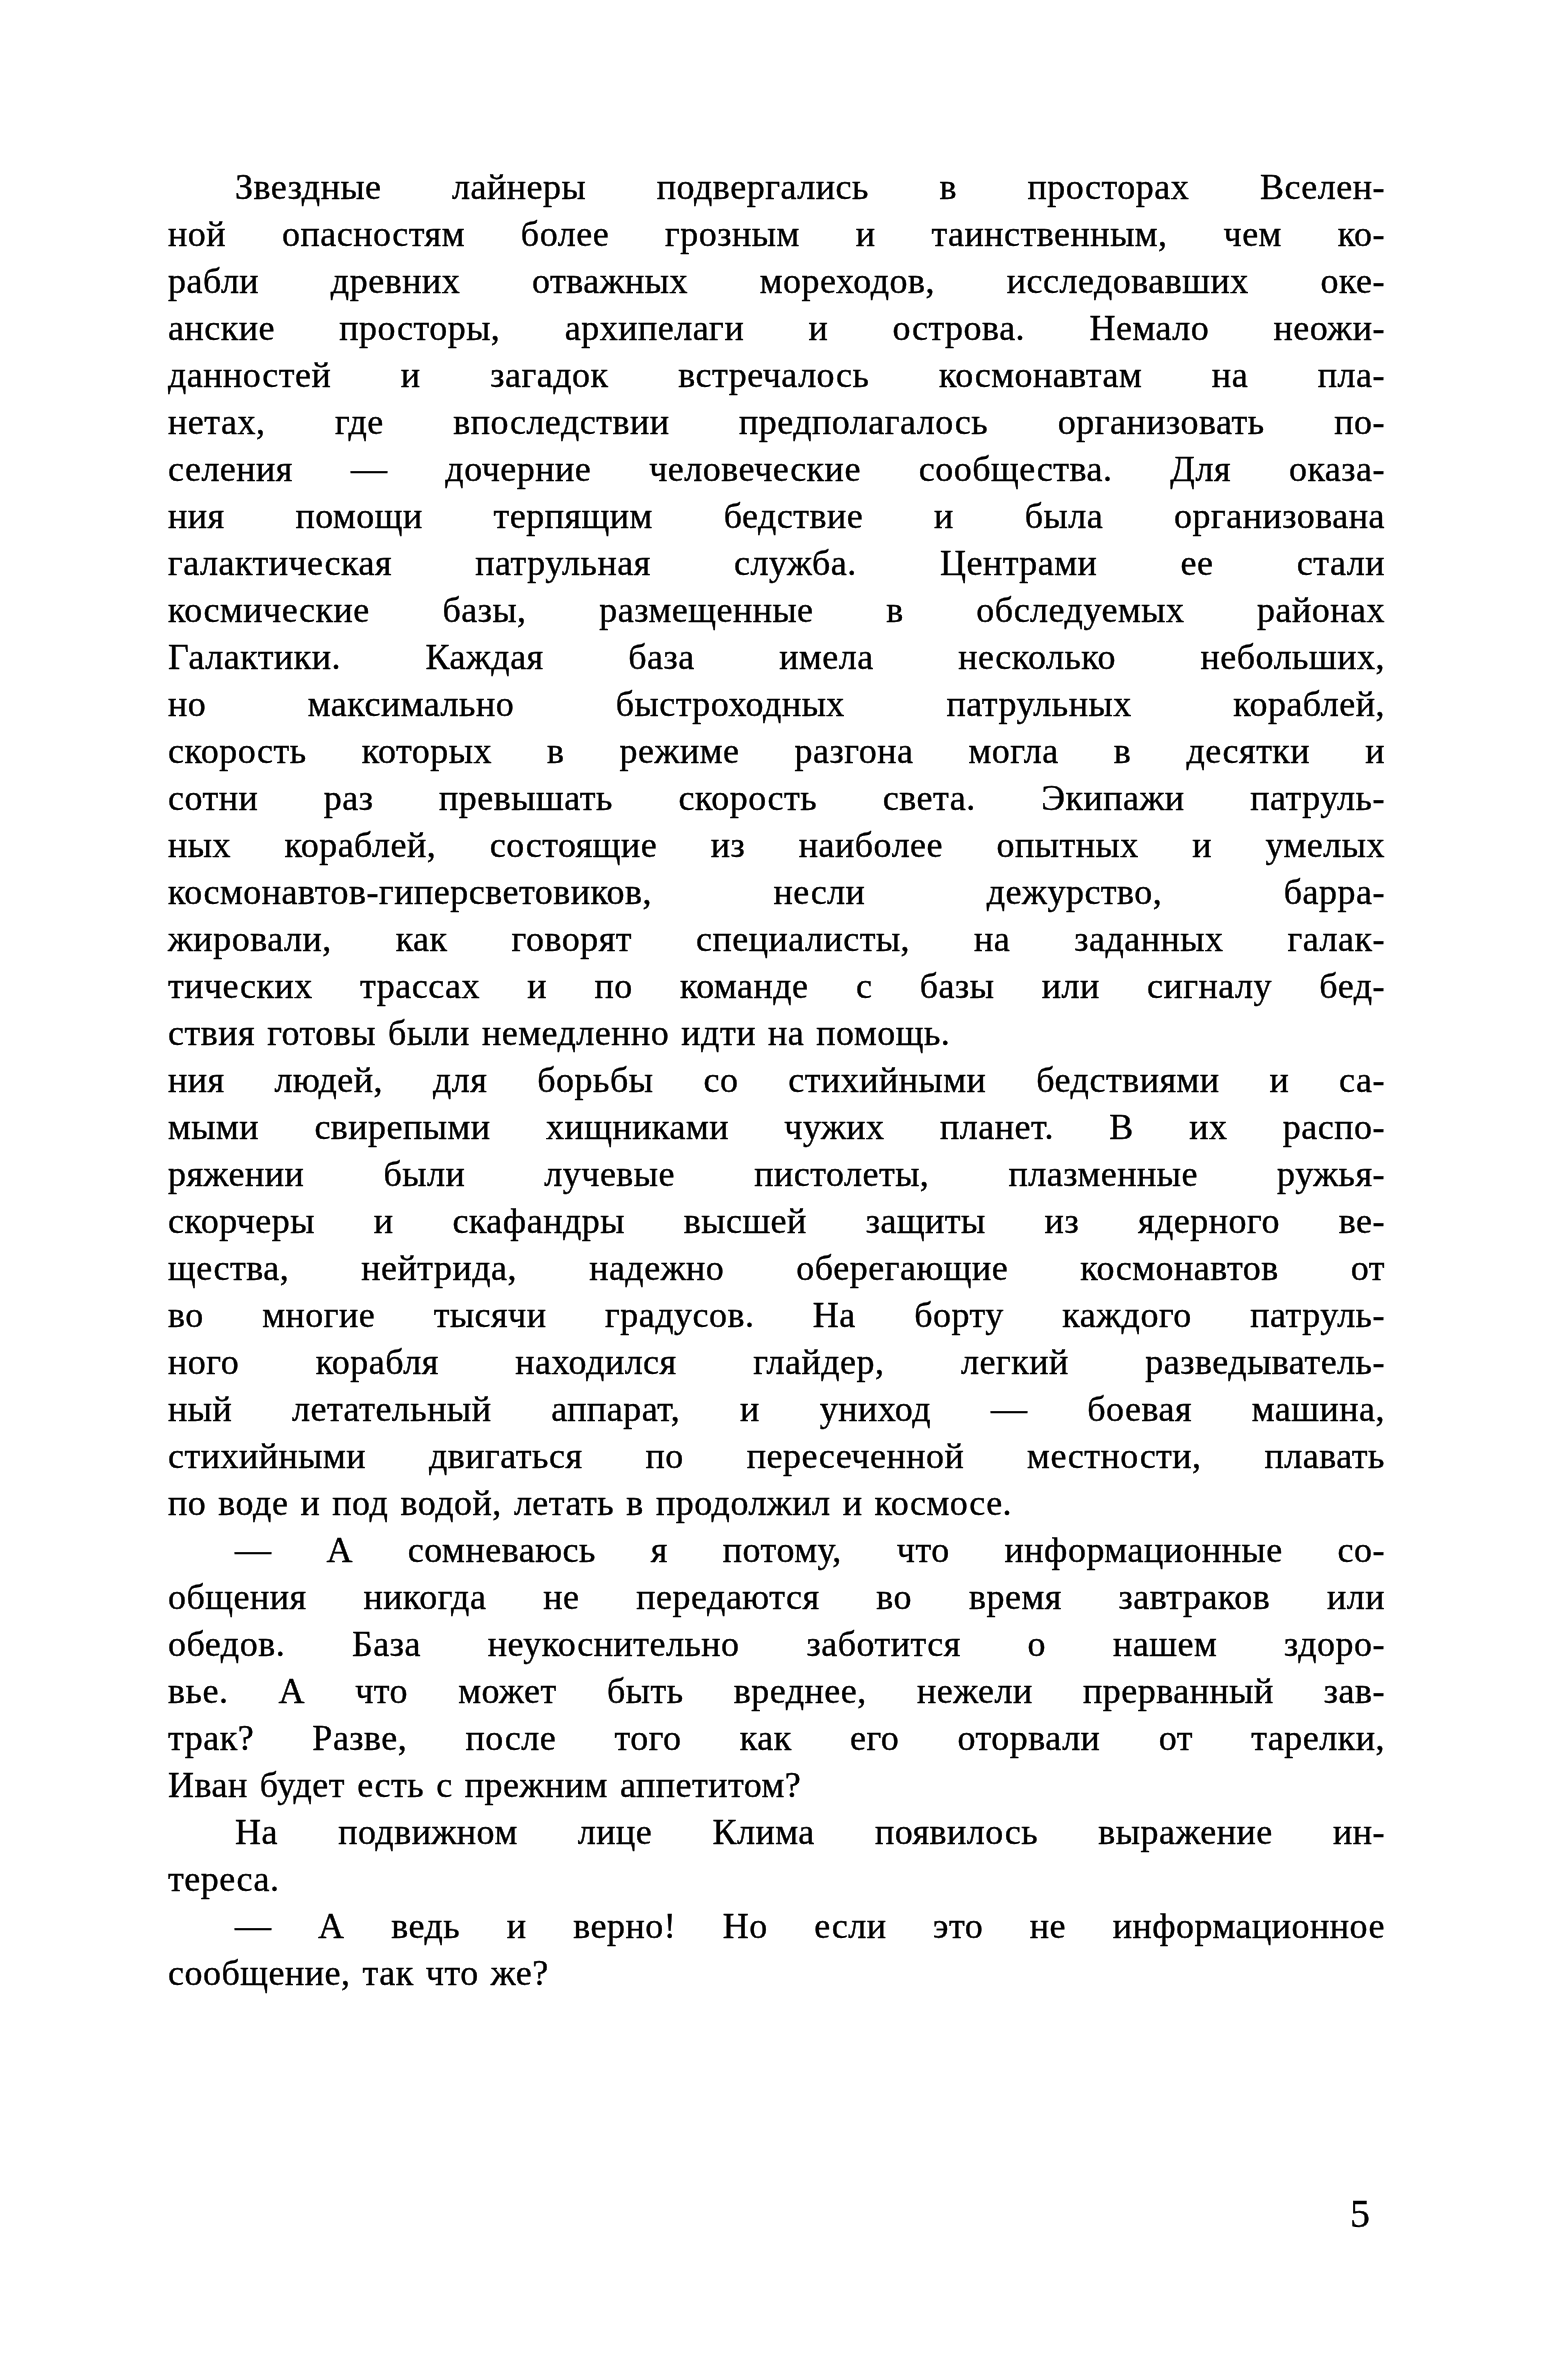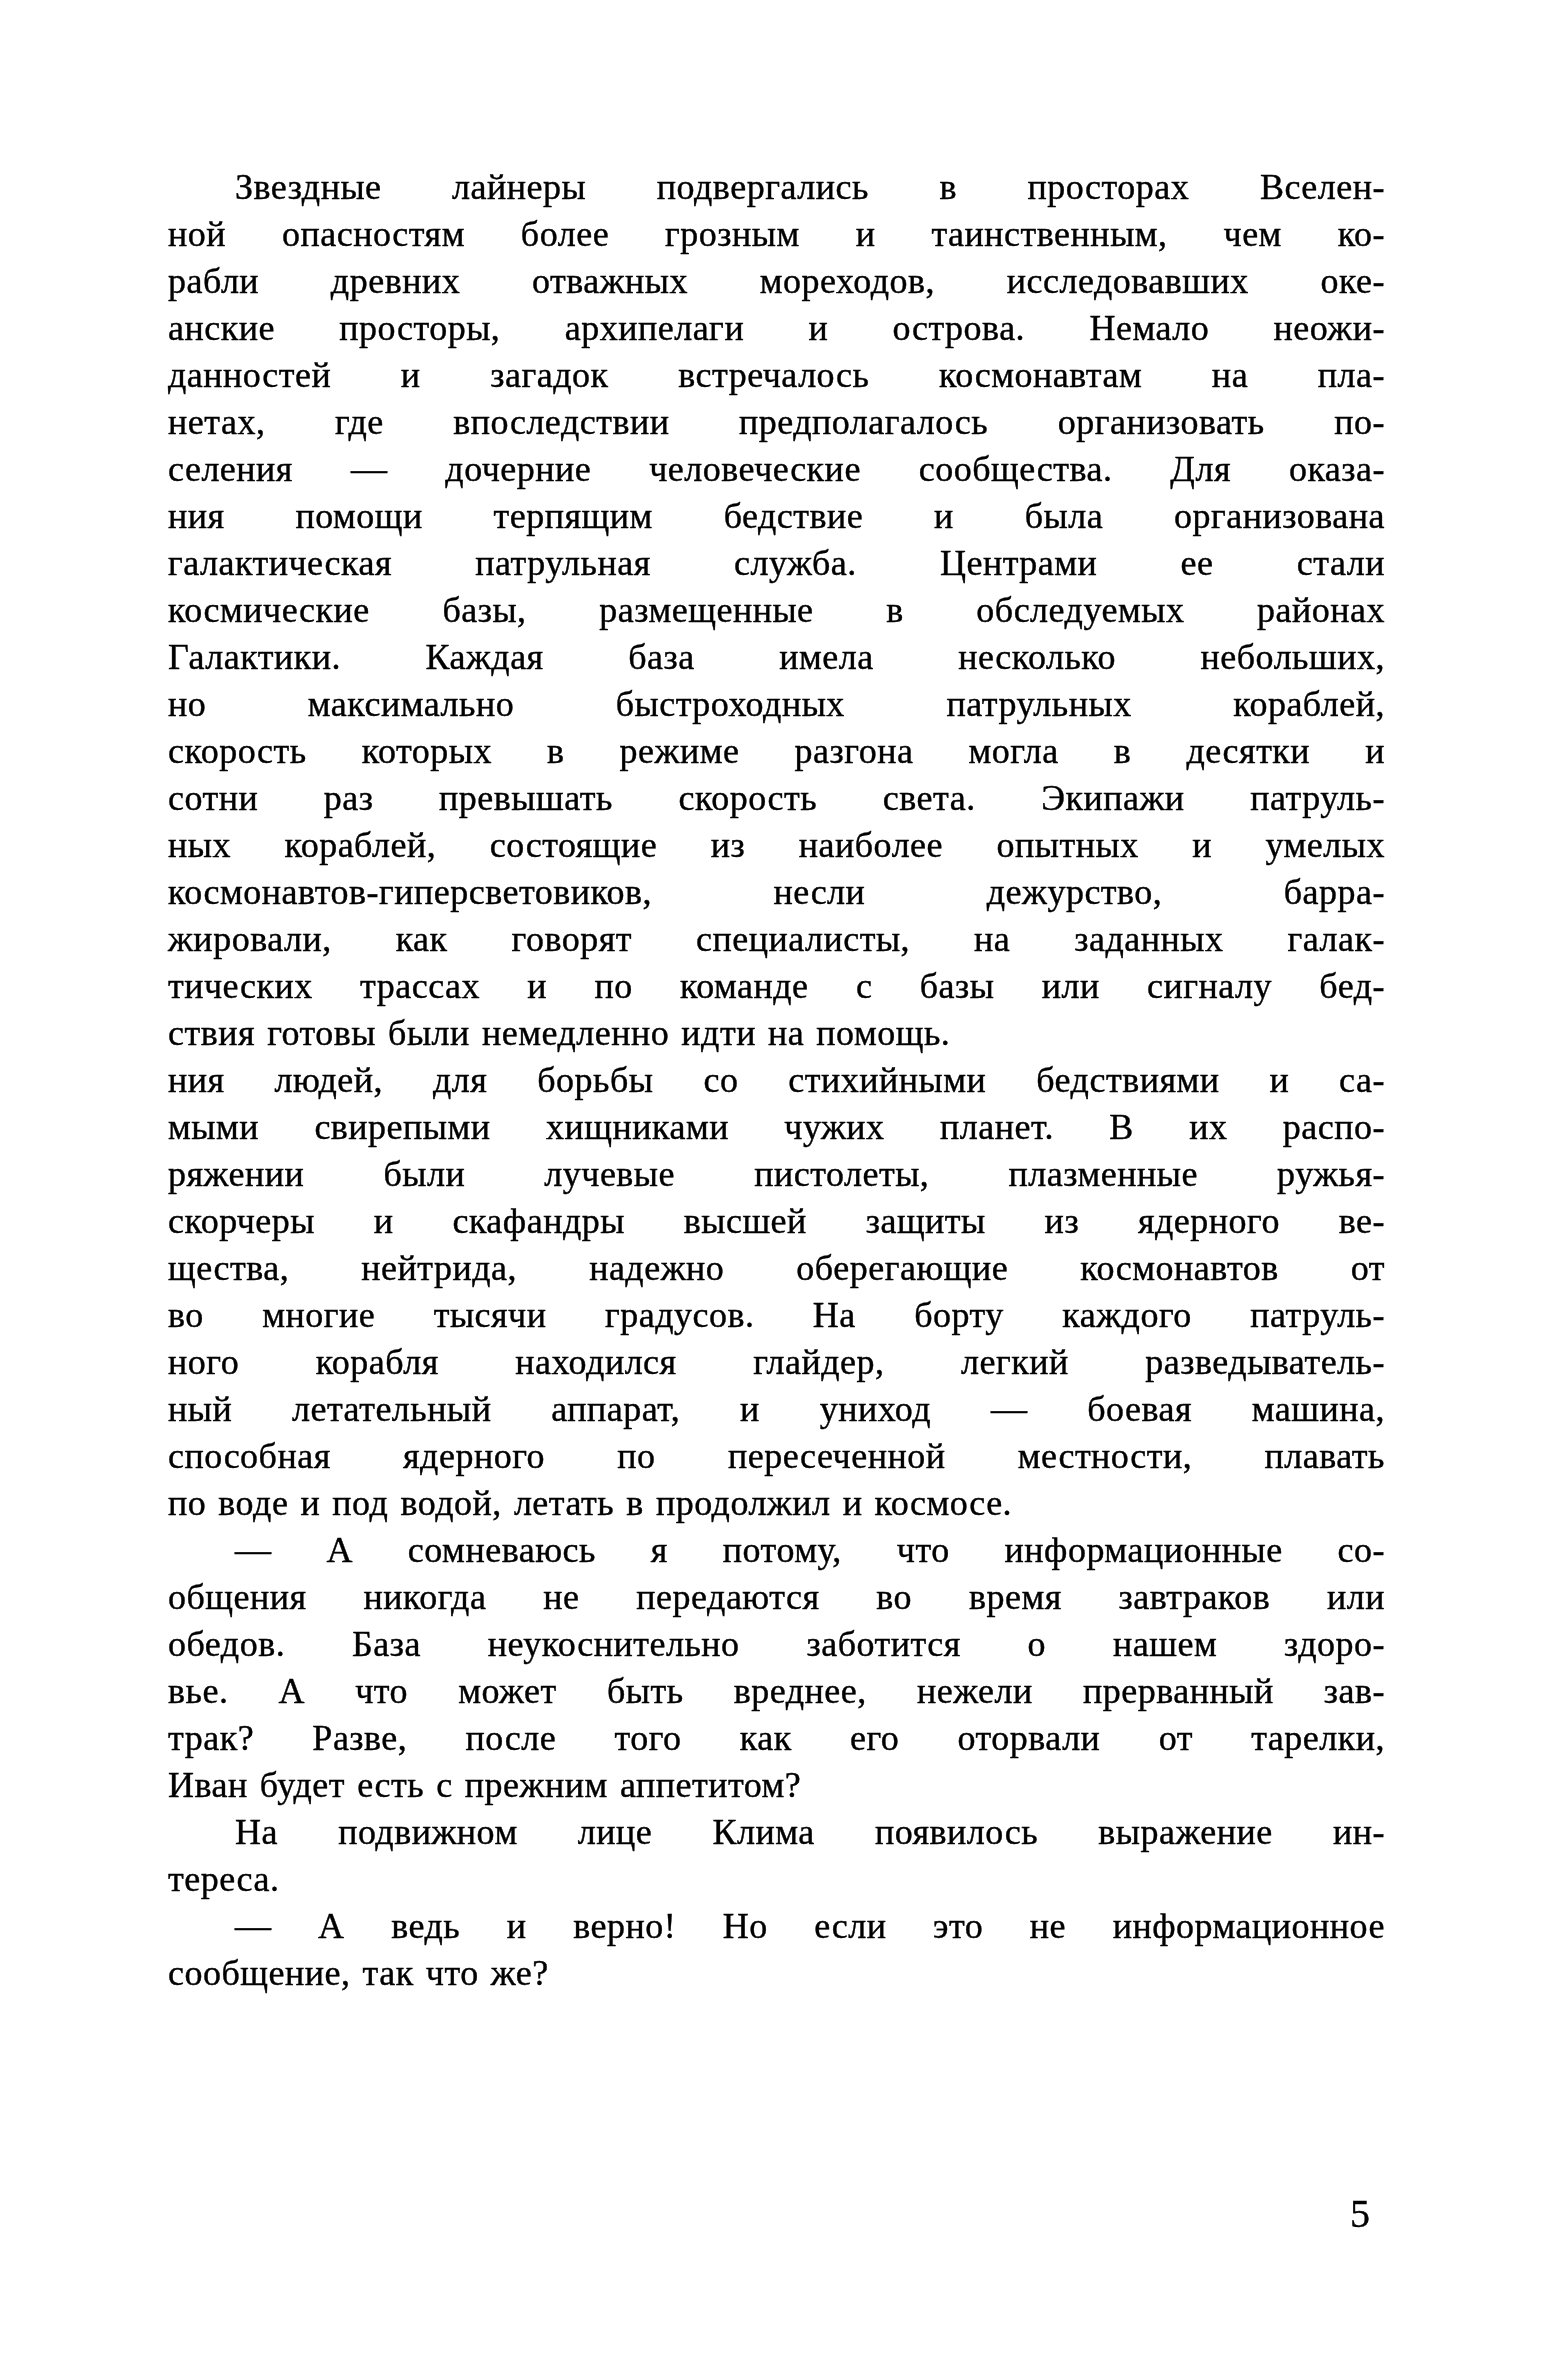--- a/index.html
+++ b/index.html
@@ -80,21 +80,21 @@
 
     <div class="para">
       <div class="ln">ния людей, для борьбы со стихийными бедствиями и са-</div>
       <div class="ln">мыми свирепыми хищниками чужих планет. В их распо-</div>
       <div class="ln">ряжении были лучевые пистолеты, плазменные ружья-</div>
       <div class="ln">скорчеры и скафандры высшей защиты из ядерного ве-</div>
       <div class="ln">щества, нейтрида, надежно оберегающие космонавтов от</div>
       <div class="ln">во многие тысячи градусов. На борту каждого патруль-</div>
       <div class="ln">ного корабля находился глайдер, легкий разведыватель-</div>
       <div class="ln">ный летательный аппарат, и униход — боевая машина,</div>
-      <div class="ln">способная ядерного по пересеченной местности, плавать</div>
+      <div class="ln">стихийными двигаться по пересеченной местности, плавать</div>
       <div class="ln end">по воде и под водой, летать в продолжил и космосе.</div>
     </div>
 
 
     <div class="para">
       <div class="ln ind">— А сомневаюсь я потому, что информационные со-</div>
       <div class="ln">общения никогда не передаются во время завтраков или</div>
       <div class="ln">обедов. База неукоснительно заботится о нашем здоро-</div>
       <div class="ln">вье. А что может быть вреднее, нежели прерванный зав-</div>
       <div class="ln">трак? Разве, после того как его оторвали от тарелки,</div>

